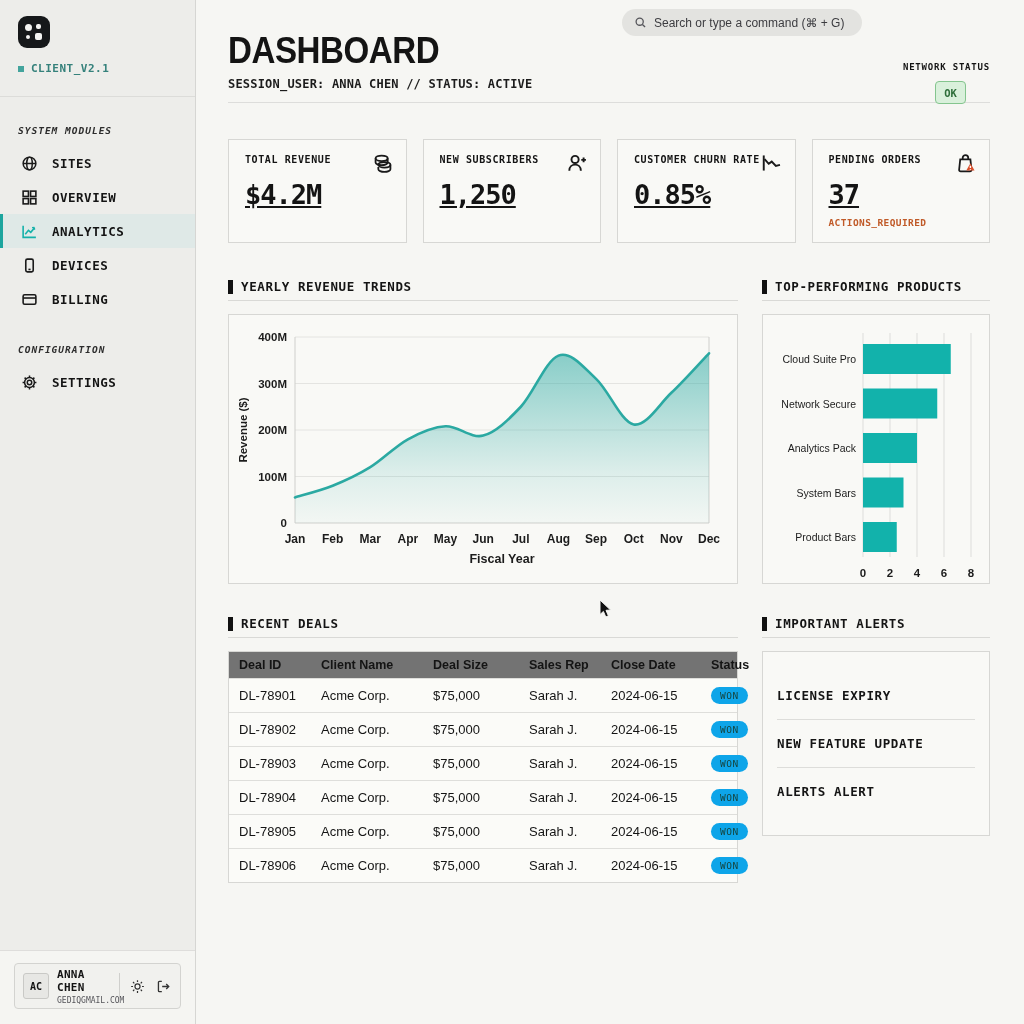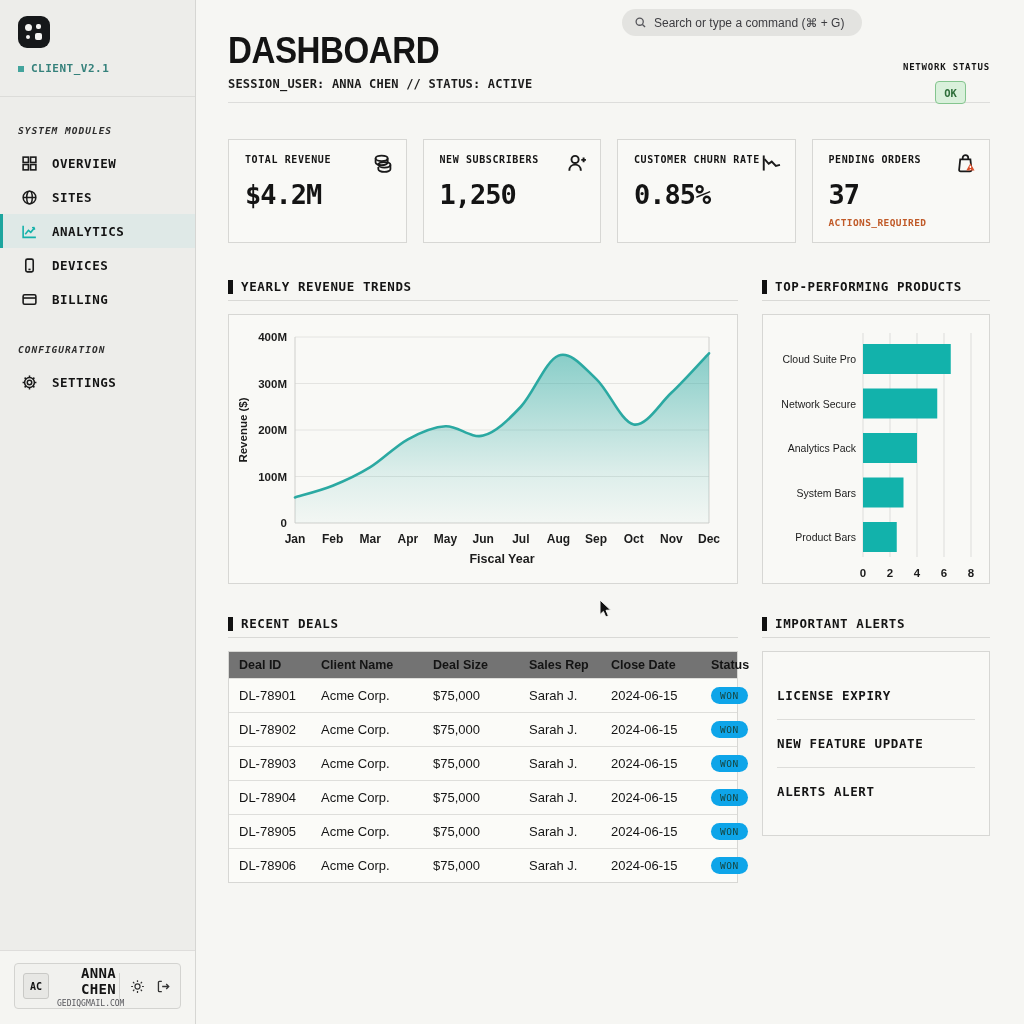--- a/index.html
+++ b/index.html
@@ -25,21 +25,21 @@
              font-size:12.5px;font-weight:bold;letter-spacing:.5px;border-left:3px solid transparent;}
   .side-item svg{flex:0 0 auto;}
   .side-item.active{background:#dfe9e7;border-left:3px solid #1ca59e;}
   .side-foot{position:absolute;left:0;bottom:0;width:100%;height:74px;background:#f5f5f2;
              border-top:1px solid #dedddb;padding:12px 14px;}
   .user-card{display:flex;align-items:center;height:46px;background:#f1f1ee;border:1px solid #d3d3d0;
              border-radius:4px;padding:0 8px;gap:8px;}
   .avatar{width:26px;height:26px;background:#e7e7e4;border:1px solid #c9c9c6;border-radius:3px;
           display:flex;align-items:center;justify-content:center;font-size:10px;font-weight:bold;}
   .user-meta{flex:1;min-width:0;}
-  .user-name{font-size:14px;font-weight:bold;letter-spacing:.3px;margin-left:24px;}
+  .user-name{font-size:11px;font-weight:bold;letter-spacing:.3px;}
   .user-email{font-size:8px;color:#55555a;margin-top:2px;}
   .foot-sep{width:1px;height:26px;background:#cfcfcc;}
   .foot-ic{display:flex;align-items:center;justify-content:center;width:18px;cursor:pointer;}
   
   .main{position:absolute;left:196px;top:0;width:828px;height:964px;padding:0 34px 0 32px;}
   .searchbar{position:absolute;left:426px;top:9px;width:240px;height:27px;background:#e3e3e0;
              border-radius:14px;display:flex;align-items:center;gap:7px;padding:0 12px;cursor:text;}
   .searchbar span{font-size:12px;color:#3c3c40;font-family:"Liberation Sans",sans-serif;white-space:nowrap;}
   .net-block{position:absolute;right:34px;top:62px;display:flex;flex-direction:column;align-items:flex-end;}
   .net-label{font-size:9px;font-weight:bold;letter-spacing:.8px;}
@@ -47,21 +47,21 @@
             border-radius:4px;display:flex;align-items:center;justify-content:center;
             font-size:10.5px;font-weight:bold;color:#2e6e3a;}
   h1.page-title{margin:0;padding-top:33px;font-family:"Liberation Sans",sans-serif;font-weight:bold;
                 font-size:36px;line-height:1;letter-spacing:-.5px;transform:scaleX(.92);transform-origin:left;}
   .subtitle{margin-top:8px;font-size:12px;font-weight:bold;letter-spacing:.2px;color:#1c1c1c;}
   .hdiv{margin-top:11px;border-bottom:1px solid #dddddb;}
   
   .kpis{margin-top:36px;display:grid;grid-template-columns:repeat(4,1fr);gap:16px;}
   .kpi{height:104px;background:#f9f9f6;border:1px solid #d7d7d4;padding:14px 14px 0 16px;position:relative;}
   .kpi-label{font-size:10px;font-weight:bold;letter-spacing:.6px;}
-  .kpi-value{margin-top:14px;font-size:27px;font-weight:bold;letter-spacing:-1px;}
+  .kpi-value{margin-top:14px;font-size:27px;font-weight:bold;letter-spacing:-1px;text-decoration:underline;}
   .kpi-note{margin-top:7px;font-size:9.5px;font-weight:bold;letter-spacing:.4px;color:#c05a28;}
   .kpi-icon{position:absolute;right:12px;top:12px;}
   
   .cols{display:grid;grid-template-columns:510px 228px;gap:24px;}
   .row1{margin-top:38px;}
   .row2{margin-top:34px;}
   .sec-head{display:flex;align-items:center;gap:8px;height:20px;border-bottom:1px solid #d9d9d6;
             padding-bottom:8px;margin-bottom:13px;}
   .sec-bar{width:5px;height:14px;background:#111;}
   .sec-title{font-size:12.5px;font-weight:bold;letter-spacing:.6px;}
@@ -99,38 +99,38 @@
       </div>
       <div class="brand-row">
         <span class="brand-bullet"></span>
         <span class="brand">CLIENT_V2.1</span>
       </div>
     </div>
     <nav id="side-nav">
         <div class="side-section-label">SYSTEM MODULES</div>
         <div class="side-item">
           <svg width="17" height="17" viewBox="0 0 16 16">
+            <g stroke="#1a1a1a" stroke-width="1.4" fill="none">
+              <circle cx="8" cy="8" r="6"></circle>
+              <ellipse cx="8" cy="8" rx="2.6" ry="6"></ellipse>
+              <path d="M2 8h12"></path>
+            </g>
+          </svg>
+          <span>SITES</span>
+        </div>
+        <div class="side-item">
+          <svg width="17" height="17" viewBox="0 0 16 16">
             <g stroke="#1a1a1a" stroke-width="1.5" fill="none">
               <rect x="2" y="2" width="5" height="5"></rect>
               <rect x="9" y="2" width="5" height="5"></rect>
               <rect x="2" y="9" width="5" height="5"></rect>
               <rect x="9" y="9" width="5" height="5"></rect>
             </g>
           </svg>
           <span>OVERVIEW</span>
-        </div>
-        <div class="side-item">
-          <svg width="17" height="17" viewBox="0 0 16 16">
-            <g stroke="#1a1a1a" stroke-width="1.4" fill="none">
-              <circle cx="8" cy="8" r="6"></circle>
-              <ellipse cx="8" cy="8" rx="2.6" ry="6"></ellipse>
-              <path d="M2 8h12"></path>
-            </g>
-          </svg>
-          <span>SITES</span>
         </div>
         <div class="side-item active">
           <svg width="17" height="17" viewBox="0 0 16 16">
             <g stroke="#14b1aa" stroke-width="1.5" fill="none">
               <path d="M2 2.5v11h12"></path>
               <path d="M4 10.5l3-3.6 2.2 1.9 3.4-4.2"></path>
               <path d="M12.6 4.2l.2 2.2M12.6 4.2l-2.2.2" stroke-width="1.2"></path>
             </g>
           </svg>
           <span>ANALYTICS</span>

